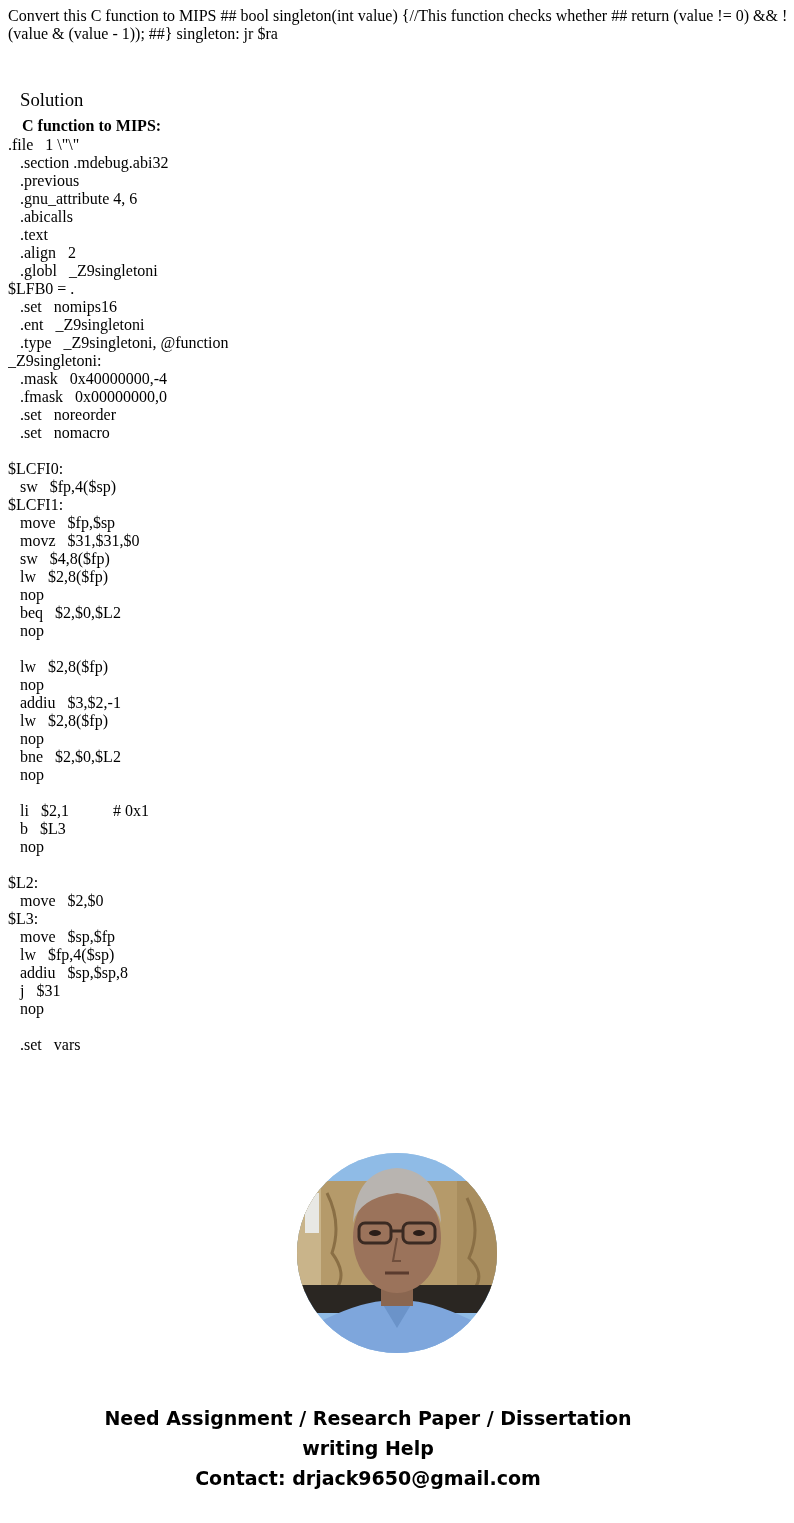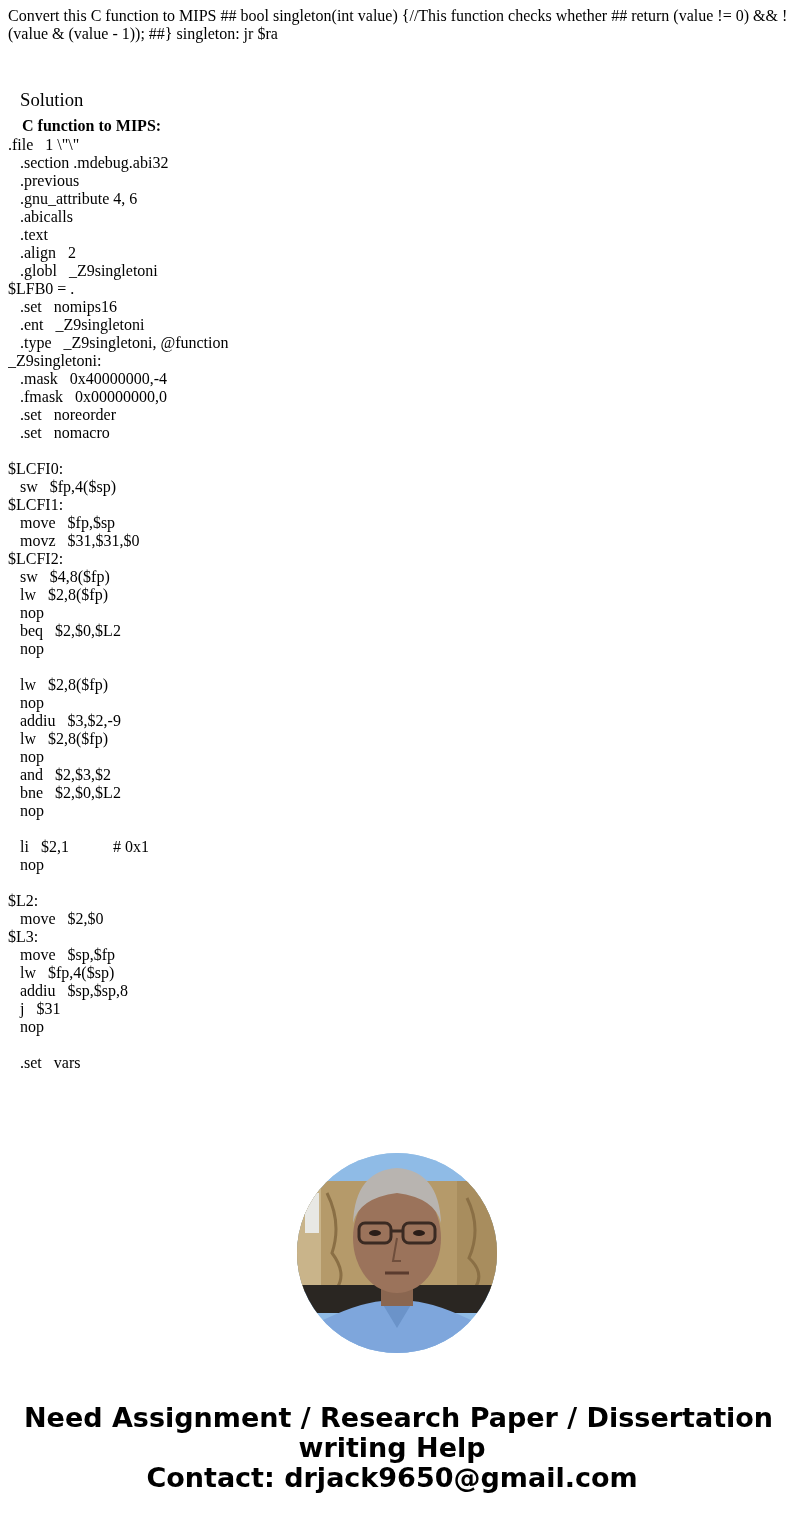--- a/index.html
+++ b/index.html
@@ -66,23 +66,22 @@
       background: #9cc4e8;
     }
     .footer {
       position: absolute;
       left: 0;
       top: 1403px;
       width: 736px;
       text-align: center;
       font-family: "DejaVu Sans", "Liberation Sans", sans-serif;
       font-weight: bold;
-      font-size: 27px;
+      font-size: 19px;
       line-height: 30px;
-      margin-left: 24px;
     }
     .footer div { white-space: nowrap; }
   </style>
 </head>
 <body>
 
 <div class="question">Convert this C function to MIPS ## bool singleton(int value) {//This function checks whether ## return (value != 0) &amp;&amp; !(value &amp; (value - 1)); ##} singleton: jr $ra</div>
 
 <h3 class="solution-heading">Solution</h3>
 
@@ -105,37 +104,36 @@
   <div class="code-line">   .mask   0x40000000,-4</div>
   <div class="code-line">   .fmask   0x00000000,0</div>
   <div class="code-line">   .set   noreorder</div>
   <div class="code-line">   .set   nomacro</div>
   <div class="code-line"></div>
   <div class="code-line">$LCFI0:</div>
   <div class="code-line">   sw   $fp,4($sp)</div>
   <div class="code-line">$LCFI1:</div>
   <div class="code-line">   move   $fp,$sp</div>
   <div class="code-line">   movz   $31,$31,$0</div>
-  <div class="code-line">$LCFI2:</div>
   <div class="code-line">   sw   $4,8($fp)</div>
   <div class="code-line">   lw   $2,8($fp)</div>
   <div class="code-line">   nop</div>
   <div class="code-line">   beq   $2,$0,$L2</div>
   <div class="code-line">   nop</div>
   <div class="code-line"></div>
   <div class="code-line">   lw   $2,8($fp)</div>
   <div class="code-line">   nop</div>
-  <div class="code-line">   addiu   $3,$2,-9</div>
+  <div class="code-line">   addiu   $3,$2,-1</div>
   <div class="code-line">   lw   $2,8($fp)</div>
   <div class="code-line">   nop</div>
-  <div class="code-line">   and   $2,$3,$2</div>
   <div class="code-line">   bne   $2,$0,$L2</div>
   <div class="code-line">   nop</div>
   <div class="code-line"></div>
   <div class="code-line">   li   $2,1           # 0x1</div>
+  <div class="code-line">   b   $L3</div>
   <div class="code-line">   nop</div>
   <div class="code-line"></div>
   <div class="code-line">$L2:</div>
   <div class="code-line">   move   $2,$0</div>
   <div class="code-line">$L3:</div>
   <div class="code-line">   move   $sp,$fp</div>
   <div class="code-line">   lw   $fp,4($sp)</div>
   <div class="code-line">   addiu   $sp,$sp,8</div>
   <div class="code-line">   j   $31</div>
   <div class="code-line">   nop</div>

